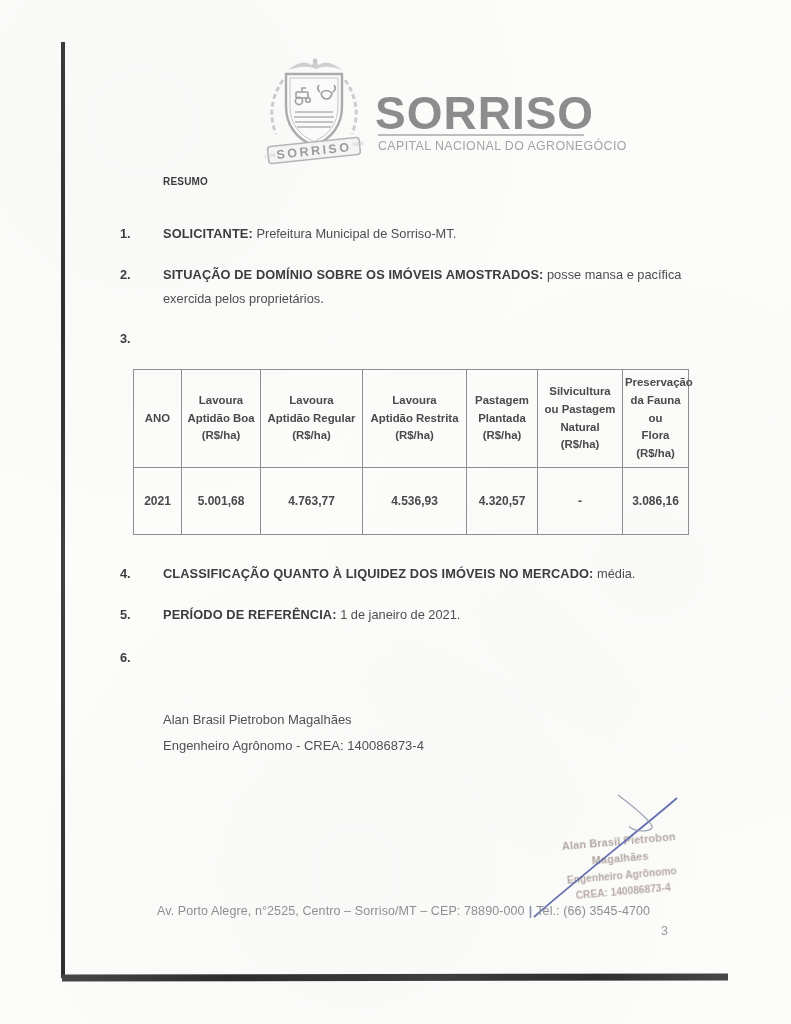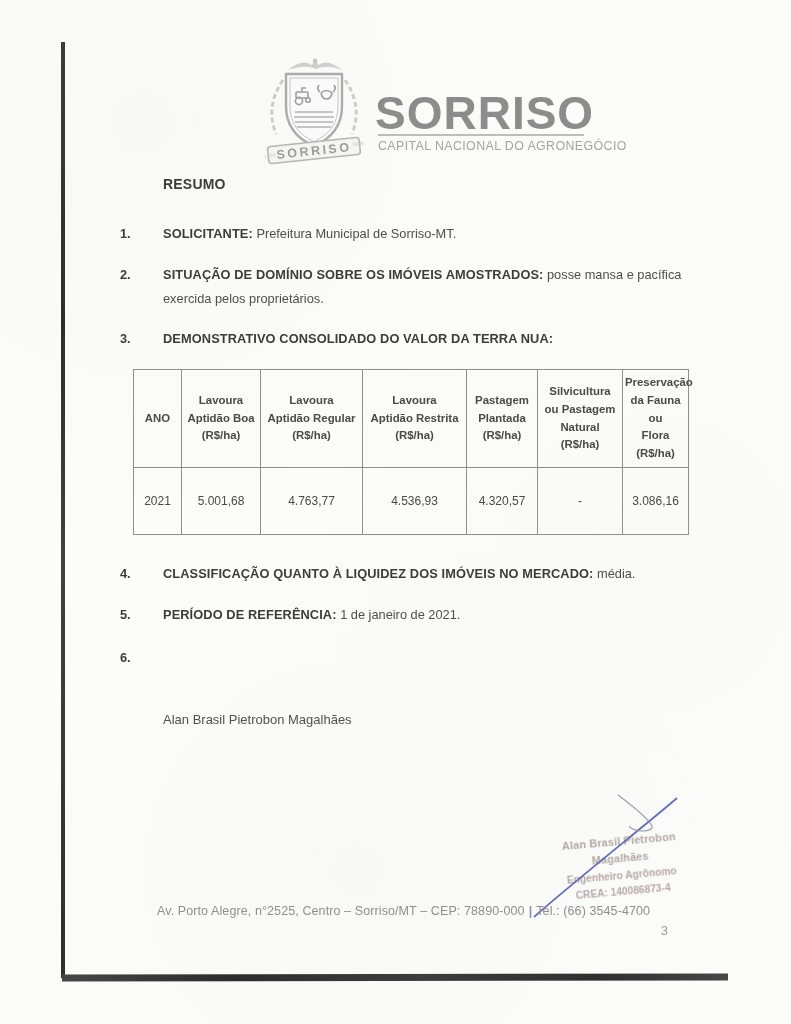--- a/index.html
+++ b/index.html
@@ -26,36 +26,36 @@
     transform:rotate(-0.08deg);}
 
   
   .crest{left:252px;top:54px;}
   .wordmark-line1{left:377px;top:64px;font-size:28px;letter-spacing:1.5px;color:#949494;font-weight:400;}
   .wordmark-name{left:375px;top:86px;font-size:46px;font-weight:700;letter-spacing:1px;color:#8c8c8c;}
   .wordmark-rule{left:378px;top:134px;width:206px;height:2px;background:#bdbdbd;}
   .wordmark-tagline{left:378px;top:139px;font-size:12.4px;letter-spacing:0.4px;color:#a3a3a3;text-align:center;}
 
   
-  .doc-title{left:163px;top:176px;font-size:14px;font-weight:700;color:#3c3c3c;letter-spacing:0.2px;}
+  .doc-title{left:163px;top:176px;font-size:10px;font-weight:700;color:#3c3c3c;letter-spacing:0.2px;}
   .item{left:120px;width:572px;padding-left:43px;box-sizing:border-box;
     font-size:12.8px;line-height:24px;color:#4e4e4e;}
   .item .num{position:absolute;left:0;top:0;font-weight:700;color:#3c3c3c;}
   .item .label{font-weight:700;color:#3c3c3c;letter-spacing:0.1px;}
   .i1{top:222px;} .i2{top:263px;} .i3{top:327px;}
   .i4{top:562px;} .i5{top:603px;} .i6{top:646px;}
 
   
   .vtn-table{left:133px;top:369px;}
   table{border-collapse:collapse;table-layout:fixed;width:555px;}
   th,td{border:1.4px solid #8f8f8f;text-align:center;vertical-align:middle;
     font-family:"Liberation Sans",sans-serif;padding:2px;}
   th{height:93px;font-size:11.4px;font-weight:700;color:#4a4a4a;
     white-space:pre-line;line-height:1.55;}
-  td{height:62px;font-size:12px;font-weight:400;color:#4a4a4a;}
+  td{height:62px;font-size:12px;font-weight:700;color:#4a4a4a;}
 
   
   .engineer{left:163px;top:707px;font-size:13px;line-height:26px;color:#515151;}
 
   
   .stamp{left:540px;top:833px;width:162px;transform:rotate(-5deg);
     text-align:center;color:#b3a8a2;line-height:1.62;filter:blur(0.35px);}
   .stamp .s1{font-size:10.8px;font-weight:700;letter-spacing:0.2px;}
   .stamp .s2,.stamp .s3{font-size:10.2px;font-weight:600;color:#b7aaa6;}
   .signature-svg{left:490px;top:770px;}
@@ -129,21 +129,20 @@
   </div>
 
   <div class="abs item i2">
     <span class="num">2.</span>
     <span class="label">SITUAÇÃO DE DOMÍNIO SOBRE OS IMÓVEIS AMOSTRADOS:</span>
     <span class="text">posse mansa e pacífica exercida pelos proprietários.</span>
   </div>
 
   <div class="abs item i3">
     <span class="num">3.</span>
-    <span class="label">DEMONSTRATIVO CONSOLIDADO DO VALOR DA TERRA NUA:</span>
     <span class="text"></span>
   </div>
 
   <div class="abs vtn-table">
     <table>
       <colgroup>
         <col style="width:48px">
           <col style="width:79px">
           <col style="width:102px">
         <col style="width:104px">
@@ -202,20 +201,21 @@
     <span class="text">1 de janeiro de 2021.</span>
   </div>
 
   <div class="abs item i6">
     <span class="num">6.</span>
     <span class="text"></span>
   </div>
 
   <div class="abs engineer">
     <div>Alan Brasil Pietrobon Magalhães</div>
+    <div>Engenheiro Agrônomo - CREA: 140086873-4</div>
   </div>
 
   <div class="abs stamp">
     <div class="s1">Alan Brasil Pietrobon Magalhães</div>
     <div class="s2">Engenheiro Agrônomo</div>
     <div class="s3">CREA: 140086873-4</div>
   </div>
 
   <svg class="abs signature-svg" width="210" height="160" viewBox="0 0 210 160">
     <path d="M187,28 C162,50 82,113 44,147" stroke="#5560a8" stroke-width="1.8" fill="none" opacity="0.9"></path>

